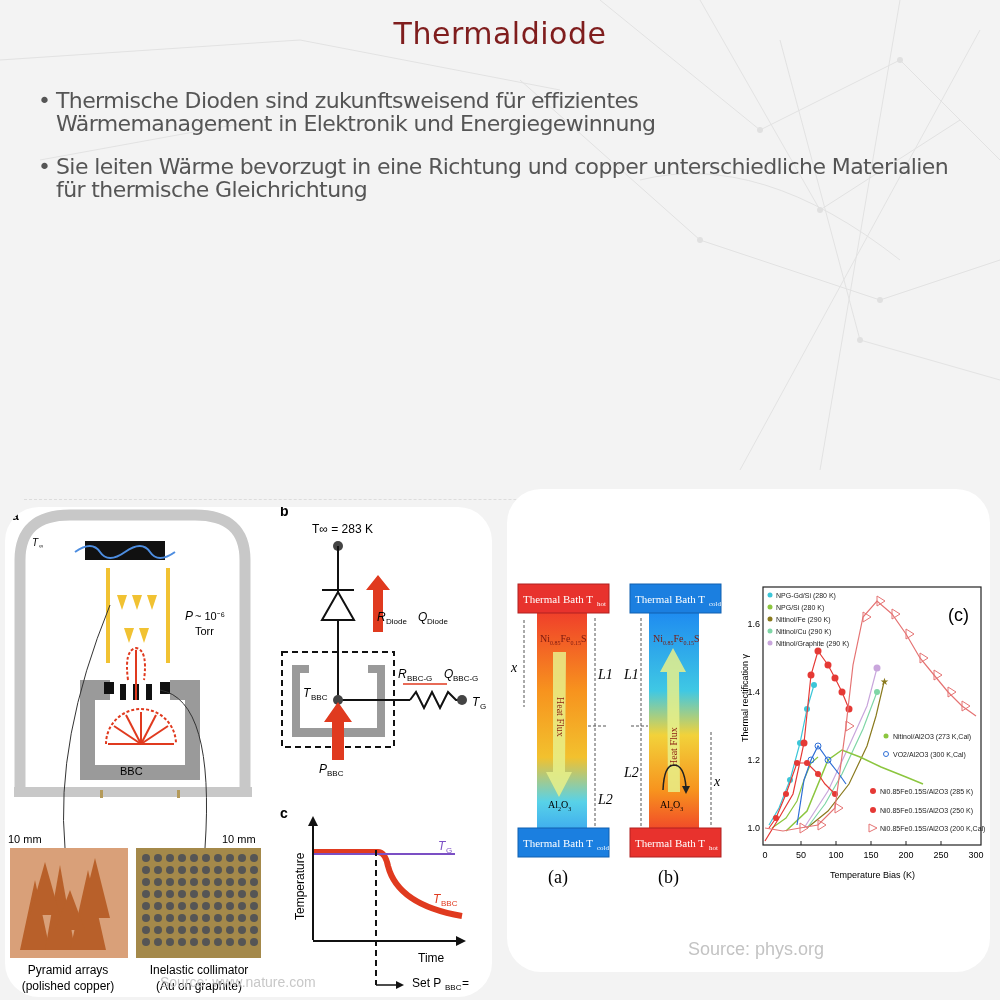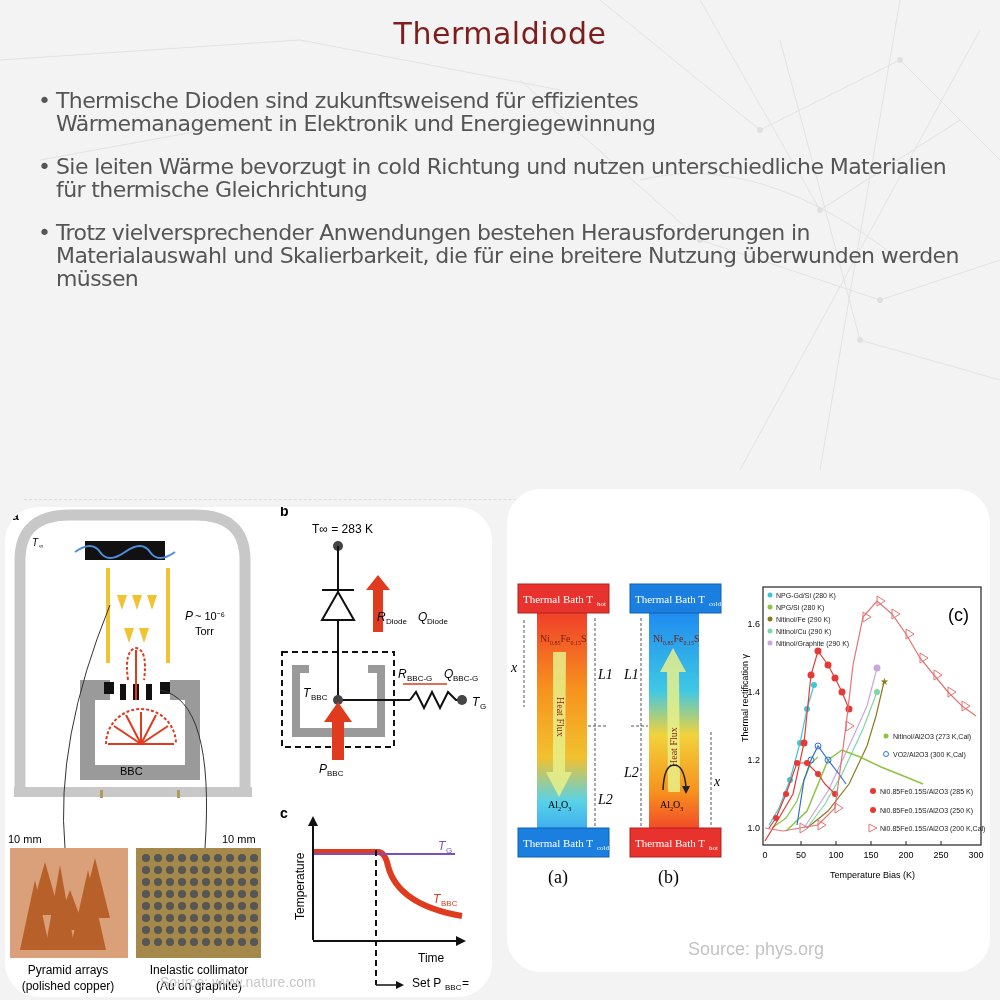--- a/index.html
+++ b/index.html
@@ -38,22 +38,21 @@
     <circle cx="700" cy="240" r="3"></circle>
       <circle cx="880" cy="300" r="3"></circle>
       <circle cx="860" cy="340" r="3"></circle>
   </g>
 </svg>
 
 <div class="title">Thermaldiode</div>
 
 <ul class="bullets">
   <li style="width:720px;">Thermische Dioden sind zukunftsweisend für effizientes Wärmemanagement in Elektronik und Energiegewinnung</li>
-  <li>Sie leiten Wärme bevorzugt in cold Richtung und nutzen unterschiedliche Materialien für thermische Gleichrichtung</li>
-  <li>Trotz vielversprechender Anwendungen bestehen Herausforderungen in Materialauswahl und Skalierbarkeit, die für eine breitere Nutzung überwunden werden müssen</li>
+  <li>Sie leiten Wärme bevorzugt in eine Richtung und copper unterschiedliche Materialien für thermische Gleichrichtung</li>
 </ul>
 
 <div class="divider"></div>
 
 <div class="card card-left">
   <svg width="487" height="490" viewBox="5 507 487 490">
 
     <text x="12" y="520" font-size="12" font-weight="bold">a</text>
     <path d="M20 790 L20 560 Q20 515 70 515 L195 515 Q245 515 245 560 L245 790" fill="none" stroke="#c8c8c8" stroke-width="11"></path>
     <rect x="14" y="787" width="238" height="10" fill="#c8c8c8"></rect>

